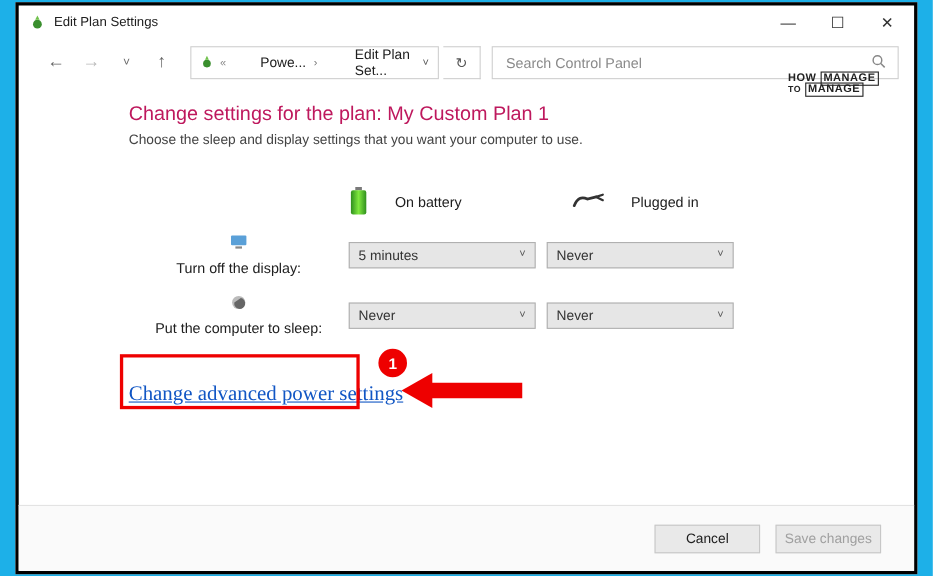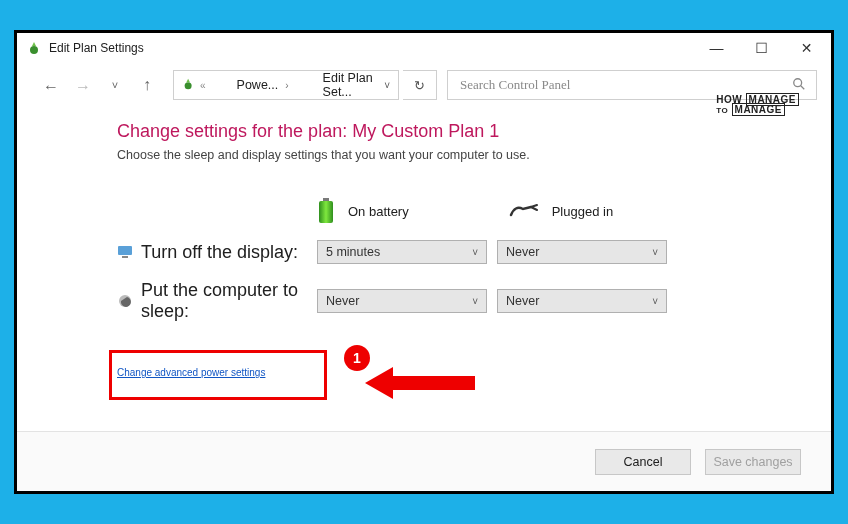--- a/index.html
+++ b/index.html
@@ -6,21 +6,21 @@
   html, body { margin: 0; padding: 0; }
   body {
     width: 848px; height: 524px;
     background: #1db0e8;
     font-family: "Segoe UI", Tahoma, sans-serif;
     font-size: 13px;
     color: #202020;
     display: flex; align-items: center; justify-content: center;
   }
   .frame {
-    width: 820px; height: 464px;
+    width: 820px; height: 520px;
     background: #ffffff;
     border: 3px solid #000;
     display: flex; flex-direction: column;
     position: relative;
   }
   
   .titlebar {
     height: 30px;
     display: flex; align-items: center;
     padding: 0 2px 0 10px;
@@ -72,56 +72,57 @@
     width: 370px; height: 30px;
     border: 1px solid #cfcfcf;
     margin-left: 6px;
     display: flex; align-items: center;
     padding: 0 10px;
     color: #8a8a8a;
     position: relative;
   }
   .searchbox input {
     border: none; outline: none; flex: 1; font-size: 13px;
-    color: #444; background: transparent; font-family: Liberation Serif, serif;
+    color: #444; background: transparent;
   }
   .searchbox input::placeholder { color: #8a8a8a; }
   .search-mag {
     position: absolute; right: 10px; color: #777;
   }
   
   .content {
     flex: 1;
     padding: 6px 40px 0 100px;
     position: relative;
   }
   .page-title { color: #be185d; font-size: 18px; margin: 8px 0 6px 0; }
   .page-sub { font-size: 12.5px; color: #444; margin-bottom: 36px; }
   .cols-head {
     display: flex; align-items: center; margin-left: 200px; gap: 100px;
   }
-  .col-head { display: flex; align-items: center; gap: 13px; }
+  .col-head { display: flex; align-items: center; gap: 24px; }
   .battery-ico svg, .plug-ico svg { display:block; }
   .row {
     display: flex; align-items: center; margin-top: 16px;
   }
-  .row-label { width: 200px; display: flex; align-items: center; gap: 8px; font-size: 18px; }
+  .row-label { width: 200px; display: flex; align-items: center; gap: 8px; font-size: 13px; flex-direction: column; }
   .row-label .ic { width:16px; height:16px; display:inline-flex; }
   .sel {
     width: 170px; height: 24px;
     background: #e6e6e6;
     border: 1px solid #b0b0b0;
     display: flex; align-items: center; justify-content: space-between;
     padding: 0 8px; font-size: 12.5px; color: #333;
     margin-right: 10px;
   }
   .sel .chev { font-size: 10px; color: #555; }
   .link {
-    color: #1156c4; text-decoration: underline; font-size: 10px;
+    color: #1156c4; text-decoration: underline; font-size: 19px;
     cursor: pointer;
+    font-family: Liberation Serif, serif;
   }
   
   .footer {
     height: 60px;
     border-top: 1px solid #e3e3e3;
     display: flex; align-items: center; justify-content: flex-end;
     padding: 0 30px; gap: 14px;
     background: #fafafa;
   }
   .btn {

